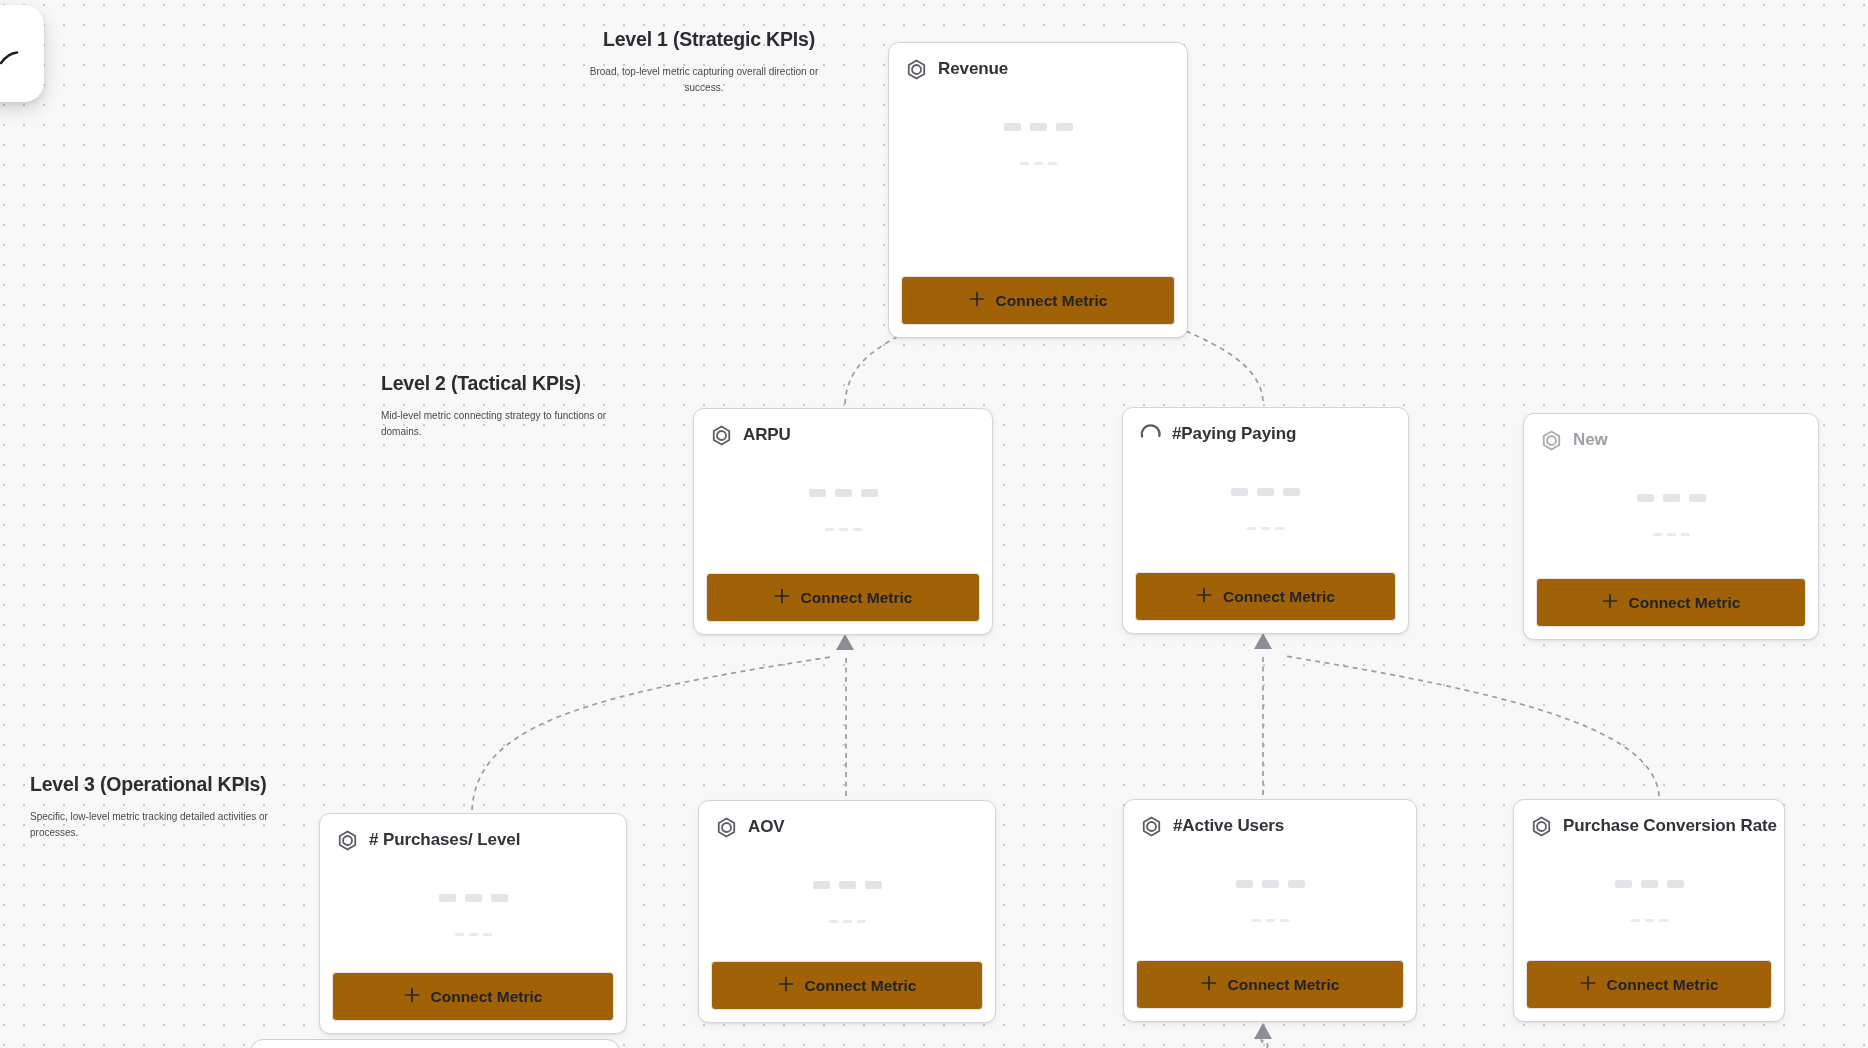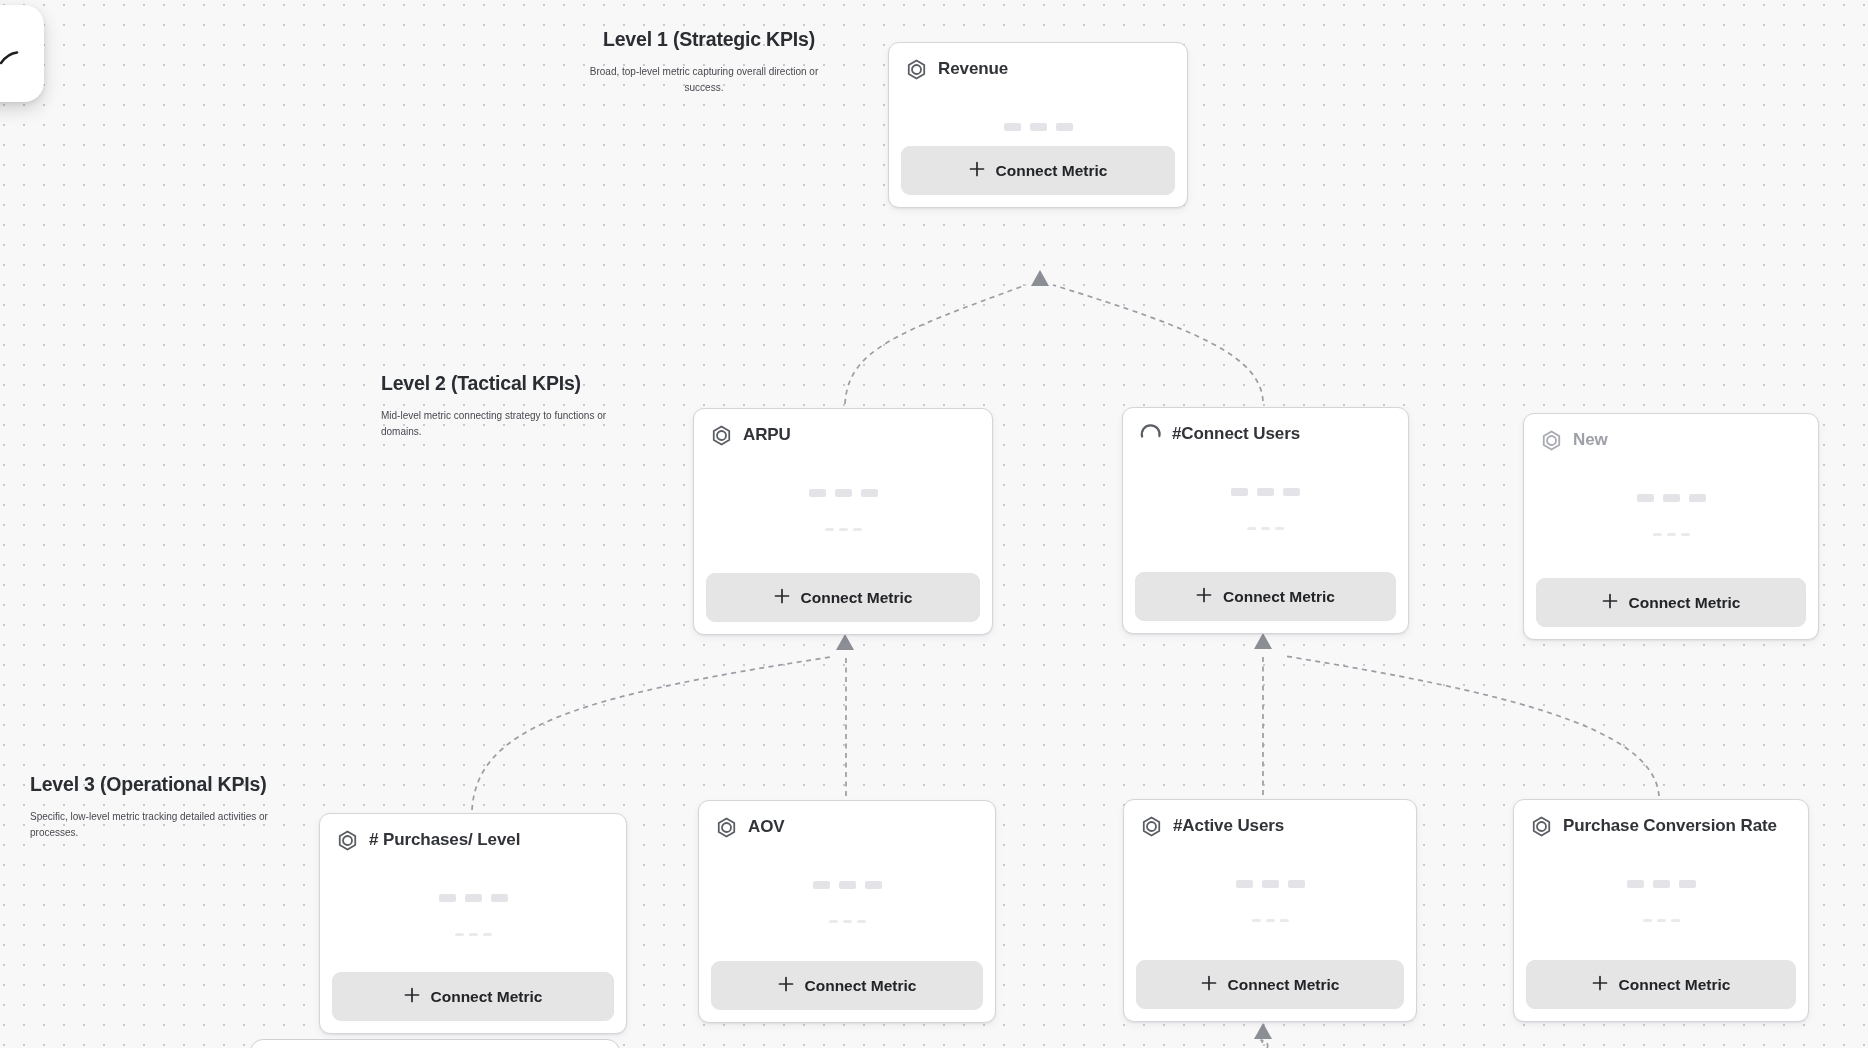--- a/index.html
+++ b/index.html
@@ -32,21 +32,21 @@
   .card-title { font-size:17px; font-weight:700; color:#303338; letter-spacing:-0.1px; white-space:nowrap; }
   .metric-card.draft .card-title { color:#9da0a6; }
 
   .skeleton-bars { position:absolute; top:80px; left:0; right:0; display:flex; justify-content:center; gap:9px; }
   .skeleton-bars .bar { width:17px; height:8px; border-radius:2px; background:#e4e4e8; }
   .skeleton-dashes { position:absolute; top:119px; left:0; right:0; display:flex; justify-content:center; gap:5px; }
   .skeleton-dashes .dash { width:9px; height:3px; border-radius:1.5px; background:#eaeaed; }
 
   .connect-btn {
     position:absolute; left:12px; right:12px; bottom:12px; height:49px;
-    background:#e5e5e5; border:1px solid #e4e4e7; border-radius:9px;
+    background:#a16207; border:1px solid #e4e4e7; border-radius:4px;
     display:flex; align-items:center; justify-content:center; gap:11px;
     font-family:"Liberation Sans", sans-serif;
     font-size:15.5px; font-weight:700; color:#222428; cursor:pointer;
   }
 
   .partial-card {
     position:absolute; left:250px; top:1039px; width:370px; height:50px;
     background:#ffffff; border:1px solid #cfcfd4; border-radius:13px;
     box-shadow:0 1px 2px rgba(25,25,30,0.07);
   }
@@ -91,21 +91,21 @@
     <div class="level-title">Level 2 (Tactical KPIs)</div>
     <div class="level-desc" style="max-width:240px;">Mid-level metric connecting strategy to functions or domains.</div>
   </div>
 
   <div class="level-label" style="left:30px; top:773px; width:262px;">
     <div class="level-title">Level 3 (Operational KPIs)</div>
     <div class="level-desc" style="max-width:254px;">Specific, low-level metric tracking detailed activities or processes.</div>
   </div>
 
   <div id="cards">
-      <div class="metric-card" style="left: 888px; top: 42px; width: 300px; height: 166px;">
+      <div class="metric-card" style="left: 888px; top: 42px; width: 300px; height: 296px;">
         <div class="card-header">
        <span class="card-icon">
          <svg width="23" height="23" viewBox="0 0 22 22">
               <polygon points="11,2.4 18.4,6.7 18.4,15.3 11,19.6 3.6,15.3 3.6,6.7" fill="none" stroke="#5a5e64" stroke-width="1.7" stroke-linejoin="round"></polygon>
               <circle cx="11" cy="11" r="4.3" fill="none" stroke="#5a5e64" stroke-width="1.7"></circle>
             </svg>
        </span>
        <span class="card-title">Revenue</span>
      </div>
      <div class="skeleton-bars">
@@ -152,21 +152,21 @@
        <span>Connect Metric</span>
      </button>
       </div>
       <div class="metric-card" style="left: 1122px; top: 407px; width: 287px; height: 227px;">
         <div class="card-header">
        <span class="card-icon">
          <svg width="23" height="23" viewBox="0 0 22 22">
               <path d="M3,13 A8.5,8.5 0 1 1 19.5,12.5" fill="none" stroke="#5a5e64" stroke-width="2.1" stroke-linecap="round"></path>
             </svg>
        </span>
-       <span class="card-title">#Connect Users</span>
+       <span class="card-title">#Paying Paying</span>
      </div>
      <div class="skeleton-bars">
        <span class="bar"></span>
           <span class="bar"></span>
           <span class="bar"></span>
      </div>
      <div class="skeleton-dashes">
        <span class="dash"></span>
           <span class="dash"></span>
           <span class="dash"></span>
@@ -279,21 +279,21 @@
           <span class="dash"></span>
           <span class="dash"></span>
      </div>
      <button class="connect-btn">
        <span class="plus"><svg width="16" height="16" viewBox="0 0 16 16">
               <path d="M8,1.5 V14.5 M1.5,8 H14.5" stroke="#26282c" stroke-width="1.7" stroke-linecap="round" fill="none"></path>
             </svg></span>
        <span>Connect Metric</span>
      </button>
       </div>
-      <div class="metric-card" style="left: 1513px; top: 799px; width: 296px; height: 223px;">
+      <div class="metric-card" style="left: 1513px; top: 799px; width: 272px; height: 223px;">
         <div class="card-header">
        <span class="card-icon">
          <svg width="23" height="23" viewBox="0 0 22 22">
               <polygon points="11,2.4 18.4,6.7 18.4,15.3 11,19.6 3.6,15.3 3.6,6.7" fill="none" stroke="#5a5e64" stroke-width="1.7" stroke-linejoin="round"></polygon>
               <circle cx="11" cy="11" r="4.3" fill="none" stroke="#5a5e64" stroke-width="1.7"></circle>
             </svg>
        </span>
        <span class="card-title">Purchase Conversion Rate</span>
      </div>
      <div class="skeleton-bars">

